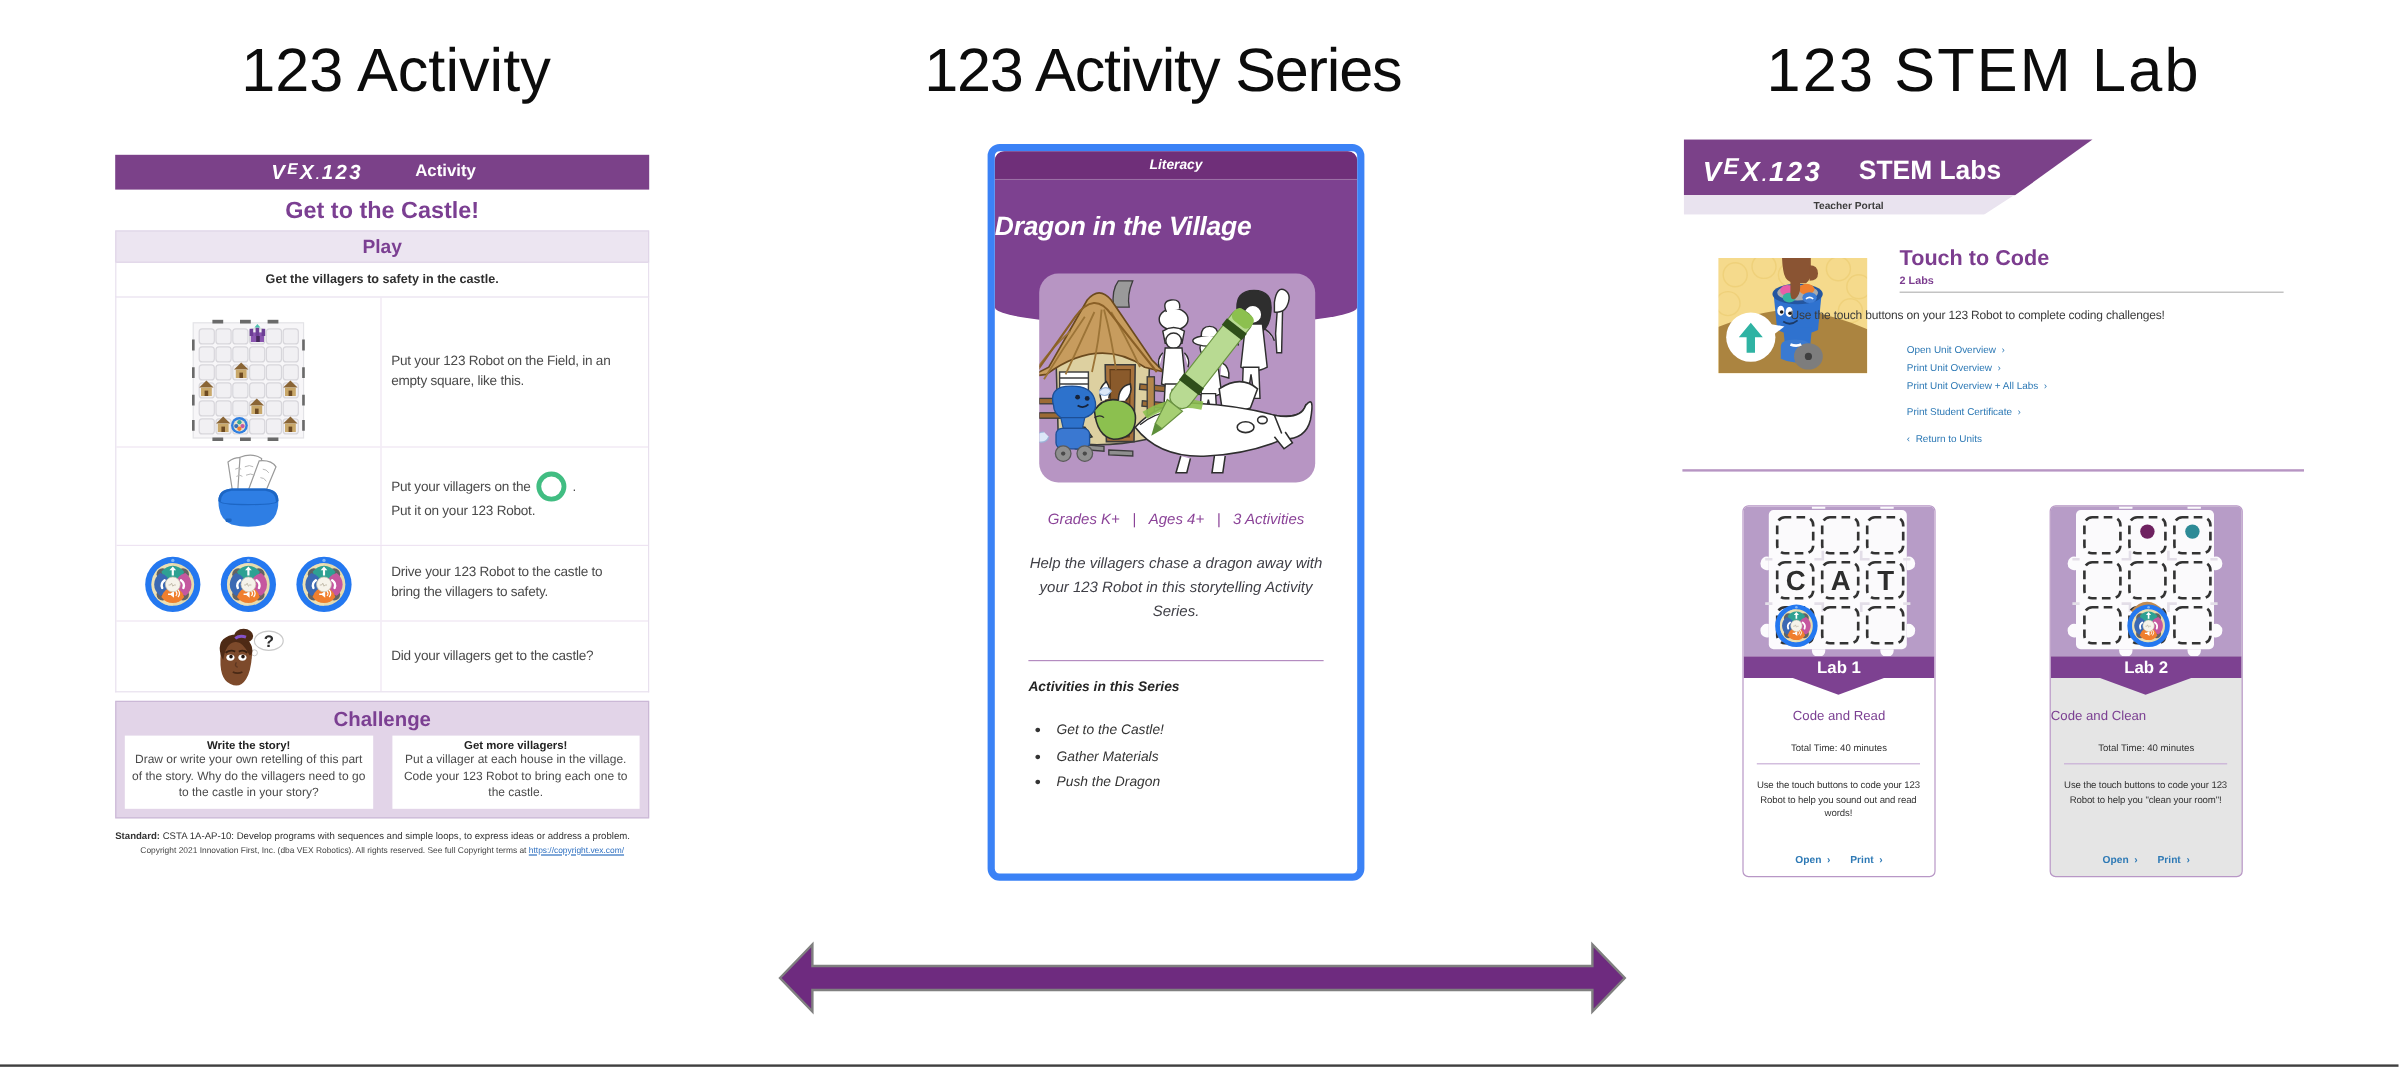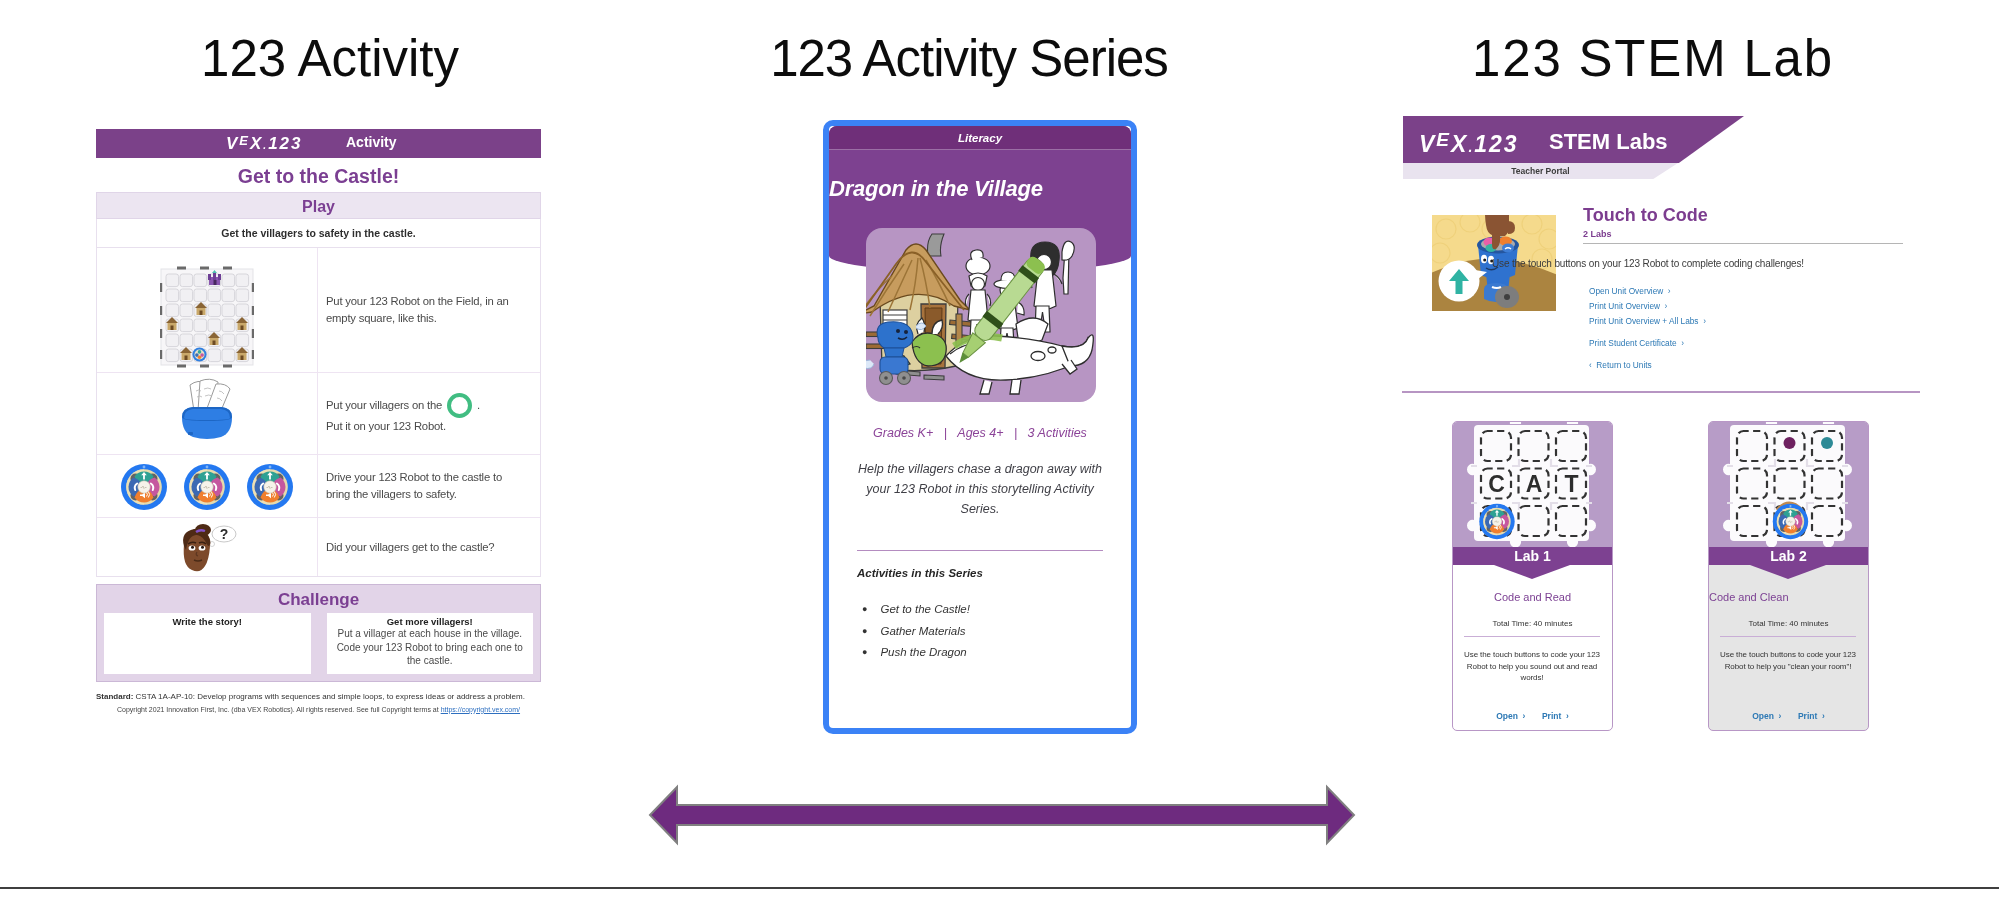--- a/index.html
+++ b/index.html
@@ -259,20 +259,21 @@
       </div>
     </div>
 
     <div style="margin-top:7px;background:#e2d4e8;border:1px solid #cbb8d6;box-sizing:border-box;padding-bottom:7px;">
 
       <div style="height:28px;line-height:30px;text-align:center;font-weight:bold;font-size:17px;color:#7b3f92;">Challenge</div>
       <div style="display:flex;margin:0 7px;gap:16px;">
 
         <div style="flex:1;background:#fff;text-align:center;padding:3px 4px 6px 4px;">
           <div style="font-weight:bold;font-size:9.5px;color:#222;">Write the story!</div>
+          <div style="font-size:10px;color:#4a4a4a;line-height:1.35;">Draw or write your own retelling of this part of the story. Why do the villagers need to go to the castle in your story?</div>
         </div>
 
         <div style="flex:1;background:#fff;text-align:center;padding:3px 4px 6px 4px;">
           <div style="font-weight:bold;font-size:9.5px;color:#222;">Get more villagers!</div>
           <div style="font-size:10px;color:#4a4a4a;line-height:1.35;">Put a villager at each house in the village. Code your 123 Robot to bring each one to the castle.</div>
         </div>
       </div>
     </div>
 
     <div style="margin-top:10px;font-size:8px;color:#333;white-space:nowrap;"><b>Standard:</b> CSTA 1A-AP-10: Develop programs with sequences and simple loops, to express ideas or address a problem.</div>

